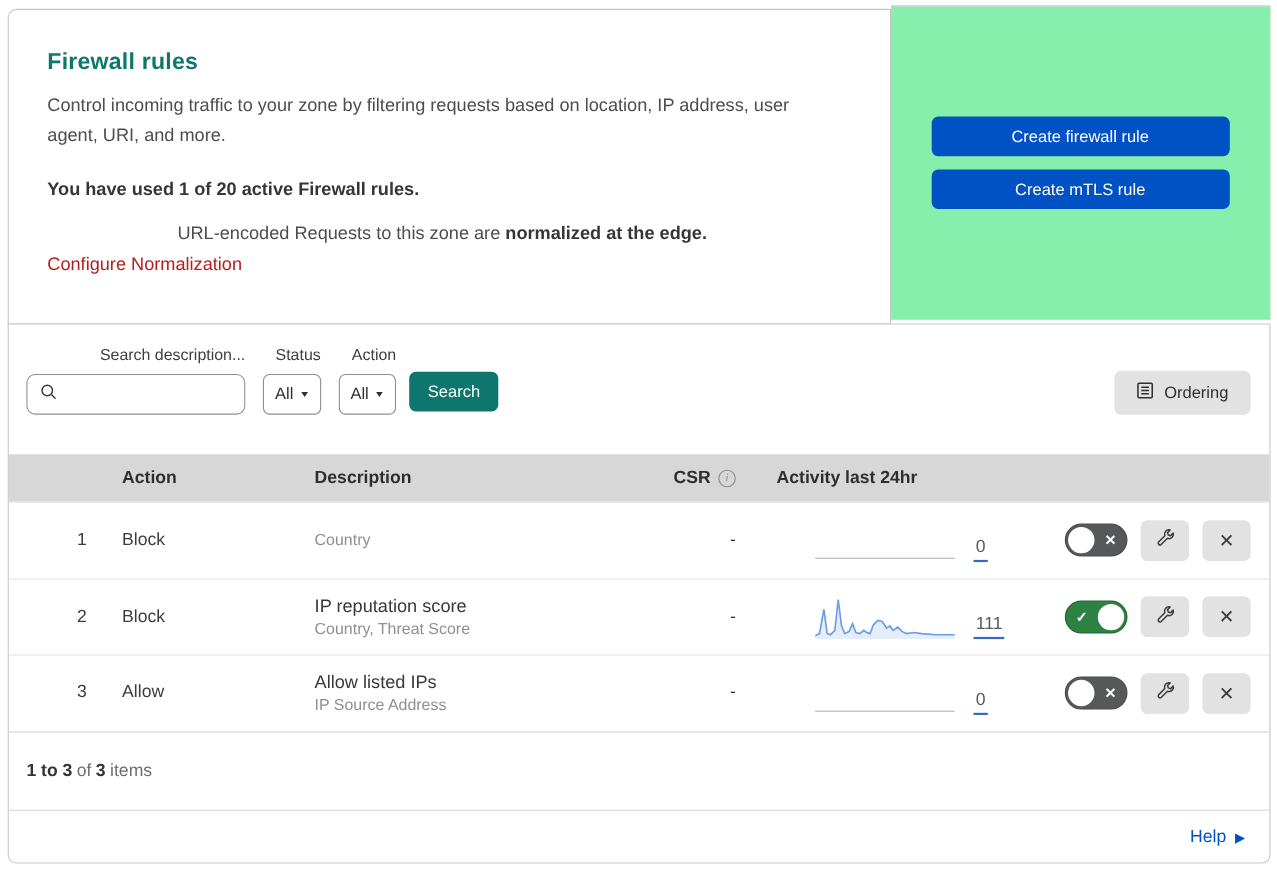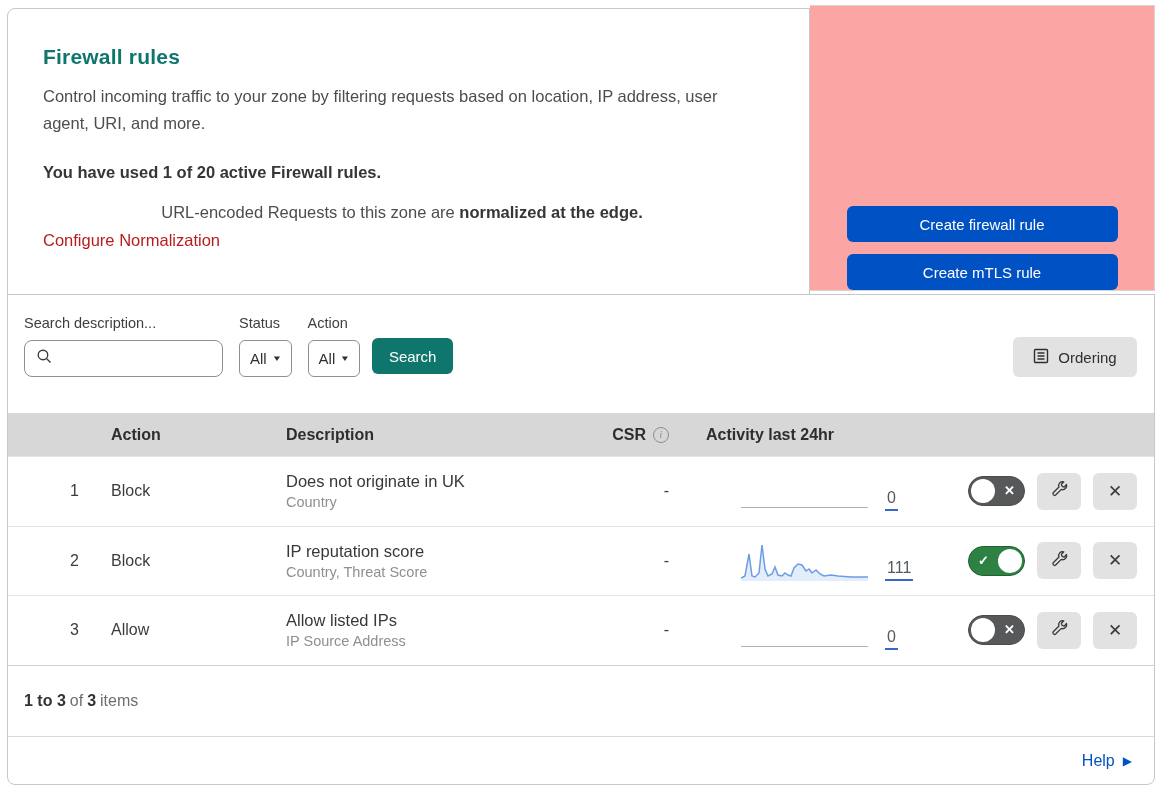--- a/index.html
+++ b/index.html
@@ -11,32 +11,32 @@
   .top-row { position:absolute; left:7px; top:5px; width:1148px; height:289px; display:flex; }
   .intro-card { width:803px; height:287px; margin-top:3px; background:#fff; border:1px solid #c7c7c7;
                 border-radius:8px 0 0 0; padding:36px 48px 0 35px; }
   .intro-title { font-size:21px; font-weight:700; color:#0f766e; letter-spacing:.2px; }
   .intro-desc { margin-top:14px; font-size:16.5px; line-height:27px; color:#4d4d4d; max-width:710px; }
   .intro-usage { margin-top:26px; font-size:16.5px; font-weight:700; color:#363636; }
   .intro-norm { margin-top:21px; font-size:16.5px; color:#4d4d4d;text-align:center; }
   .intro-norm b { color:#363636; }
   .intro-link { display:inline-block; margin-top:9px; font-size:16.5px; color:#b91c1c;
                 text-underline-offset:4px; cursor:pointer; }
-  .promo { flex:1; height:286px; background:#fca5a5; border:1px solid #d4d4d4; border-left:none;
-           display:flex; flex-direction:column; justify-content:flex-end; align-items:center; gap:12px; padding:0 19px; }
+  .promo { flex:1; height:286px; background:#86efac; border:1px solid #d4d4d4; border-left:none;
+           display:flex; flex-direction:column; justify-content:center; align-items:center; gap:12px; padding:0 19px; }
   .btn-primary { display:block; width:271px; height:36px; background:#0051c3; color:#fff; border:none;
                  border-radius:6px; font-size:15px; font-family:inherit; cursor:pointer; }
 
   
   .main-card { position:absolute; left:7px; top:294px; width:1148px; height:491px; background:#fff;
                border:1px solid #c7c7c7; border-radius:0 0 8px 8px; display:flex; flex-direction:column; overflow:hidden; }
 
   
   .filter-bar { height:119px; display:flex; align-items:flex-start; padding:20px 17px 0 16px; }
-  .fgroup { display:flex; flex-direction:column; }
+  .fgroup { display:flex; flex-direction:column;align-items:flex-end; }
   .flabel { font-size:14.5px; color:#3e3e3e; margin-bottom:9px; }
   .search-box { width:199px; height:37px; border:1px solid #8f8f8f; border-radius:8px; background:#fff;
                 display:flex; align-items:center; padding-left:11px; cursor:text; }
   .select-box { height:37px; border:1px solid #8f8f8f; border-radius:6px; background:#fff; display:flex;
                 align-items:center; gap:6px; padding:0 10px; font-size:15px; color:#303030; cursor:pointer; }
   .caret { font-size:8px; color:#303030; transform:scaleX(1.3); }
   .ml16 { margin-left:16px; }
   .btn-search { margin-left:12px; margin-top:23px; width:81px; height:36px; background:#0f766e; color:#fff;
                 border:none; border-radius:6px; font-size:15px; font-family:inherit; cursor:pointer; }
   .btn-ordering { margin-left:auto; margin-top:22px; height:40px; width:124px; background:#e2e2e2; color:#2f2f2f;
@@ -158,21 +158,20 @@
         <span class="info-badge">i</span>
       </div>
       <div class="col-activity">Activity last 24hr</div>
       <div class="col-controls"></div>
     </div>
 
     <div class="trow">
       <div class="col-num">1</div>
       <div class="col-action">Block</div>
       <div class="col-desc">
-        <span class="desc-title">Does not originate in UK</span>
         <span class="desc-sub">Country</span>
       </div>
       <div class="col-csr">-</div>
       <div class="col-activity">
         <div class="spark flat"></div>
         <a class="count-link">0</a>
       </div>
       <div class="col-controls">
         <div class="toggle off">
 

